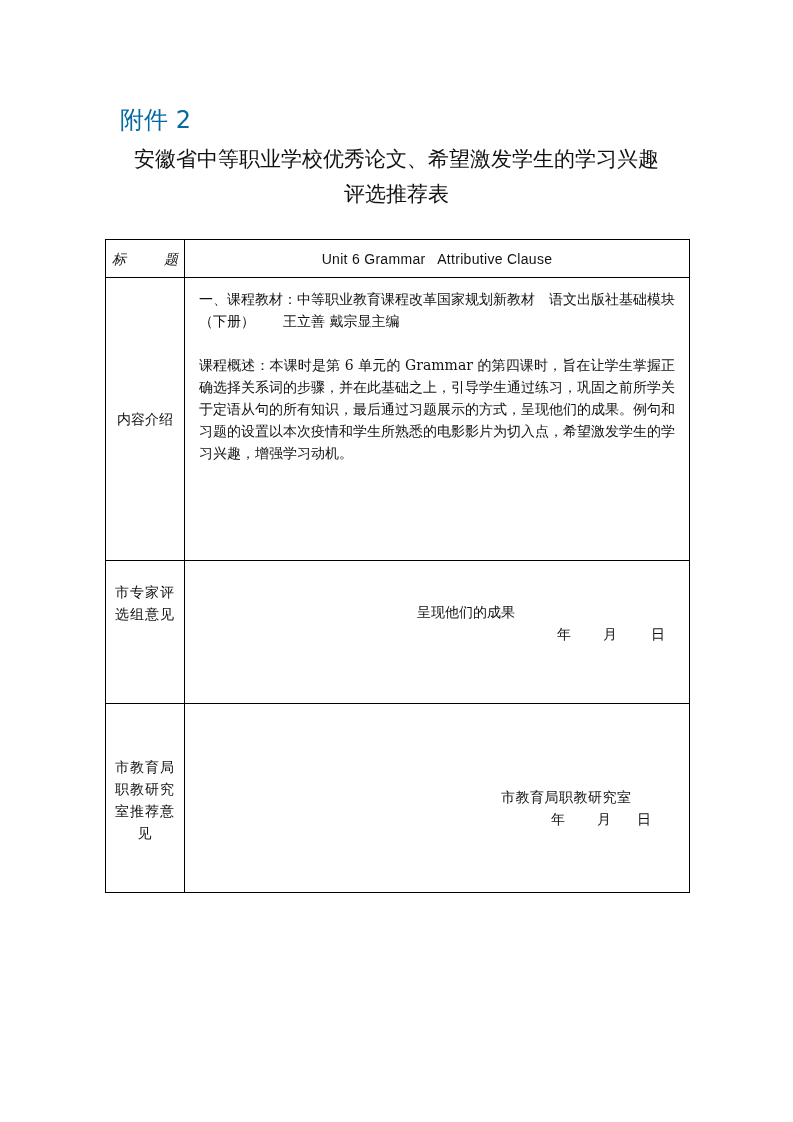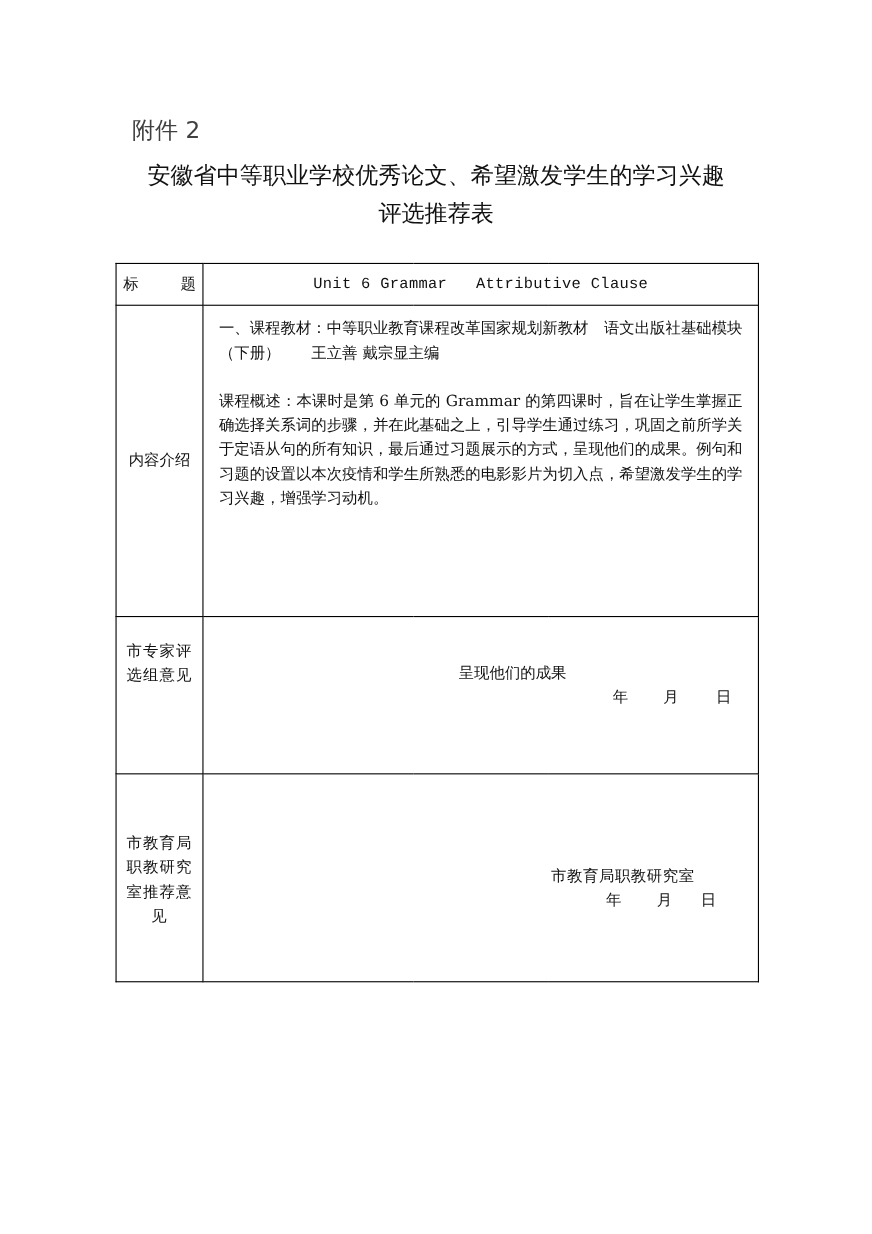--- a/index.html
+++ b/index.html
@@ -13,22 +13,22 @@
       position: relative;
       overflow: hidden;
       font-family: "DejaVu Serif", "Liberation Serif", serif;
       color: #111;
     }
     .attachment {
       position: absolute;
       left: 120px;
       top: 104px;
       font-family: "DejaVu Sans", "Liberation Sans", sans-serif;
-      font-size: 21px;
-      color: #404040;
+      font-size: 24px;
+      color: #0369a1;
     }
     .title {
       position: absolute;
       left: 0;
       width: 793px;
       text-align: center;
       font-family: "DejaVu Sans", "Liberation Sans", sans-serif;
       font-size: 21px;
       color: #111;
     }
@@ -50,23 +50,24 @@
       padding: 0 4px;
       vertical-align: middle;
     }
     .lbl {
       text-align: center;
     }
     .lbl.spread {
       text-align: justify;
       text-align-last: justify;
       padding: 0 6px;
+      font-style: italic;
     }
     .center { text-align: center; }
-    .mono { font-family: Liberation Mono, monospace; letter-spacing: 0.3px; }
+    .mono { font-family: Liberation Sans, sans-serif; letter-spacing: 0.3px; }
     .content-cell {
       vertical-align: top !important;
       padding: 2px 6px !important;
     }
     .para { margin: 8px; text-align: justify; }
     .para + .para { margin-top: 22px; }
     .label-top {
       vertical-align: top !important;
       text-align: center;
       padding-top: 20px !important;

